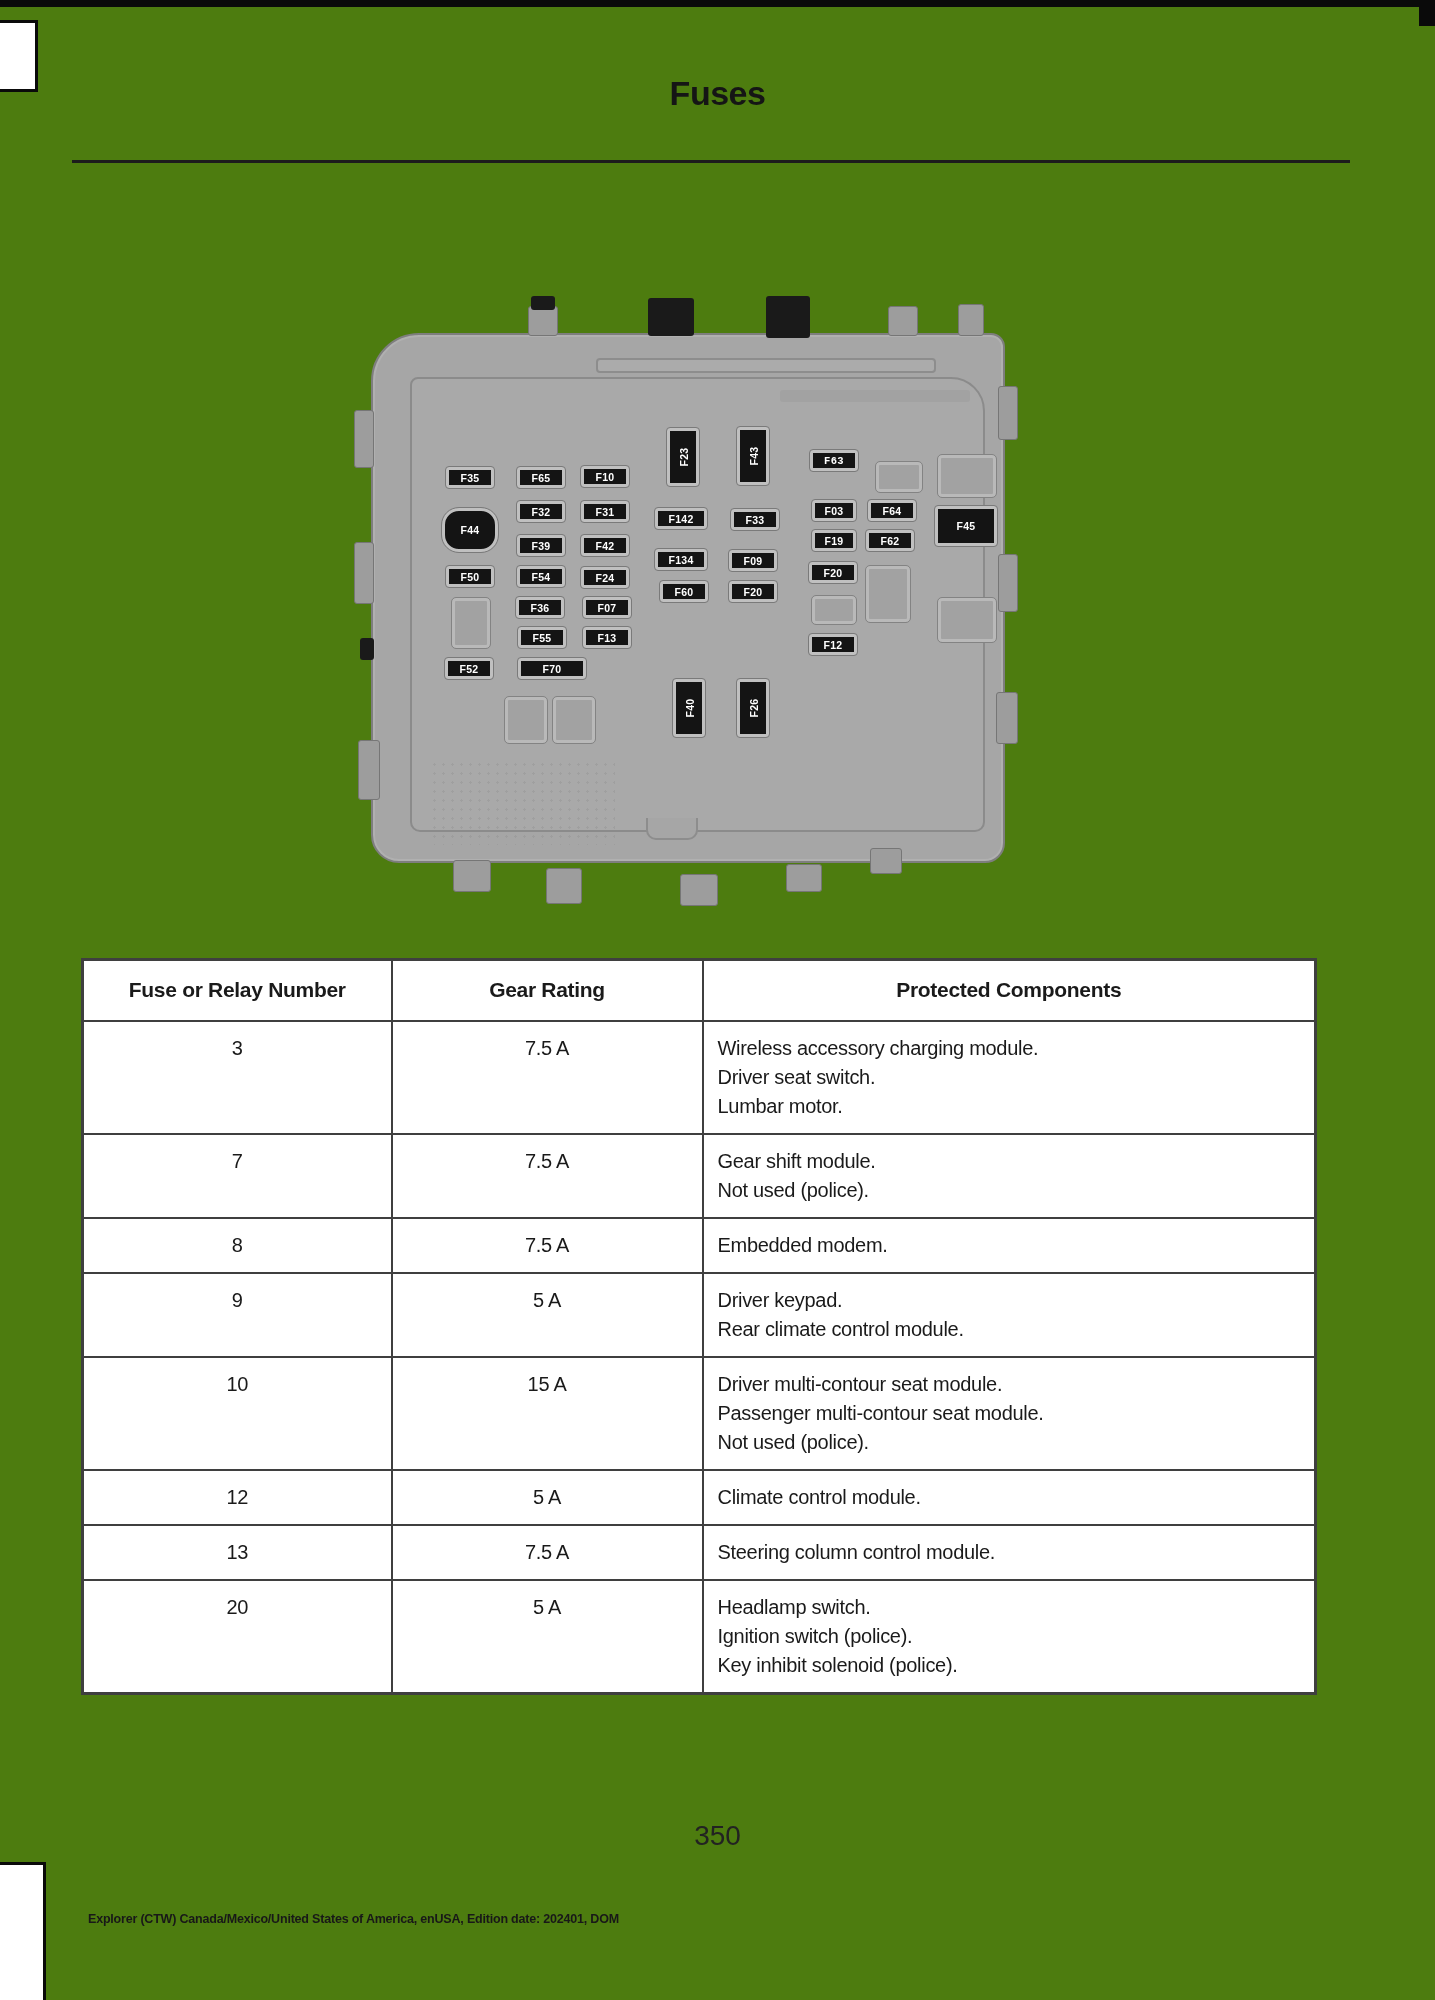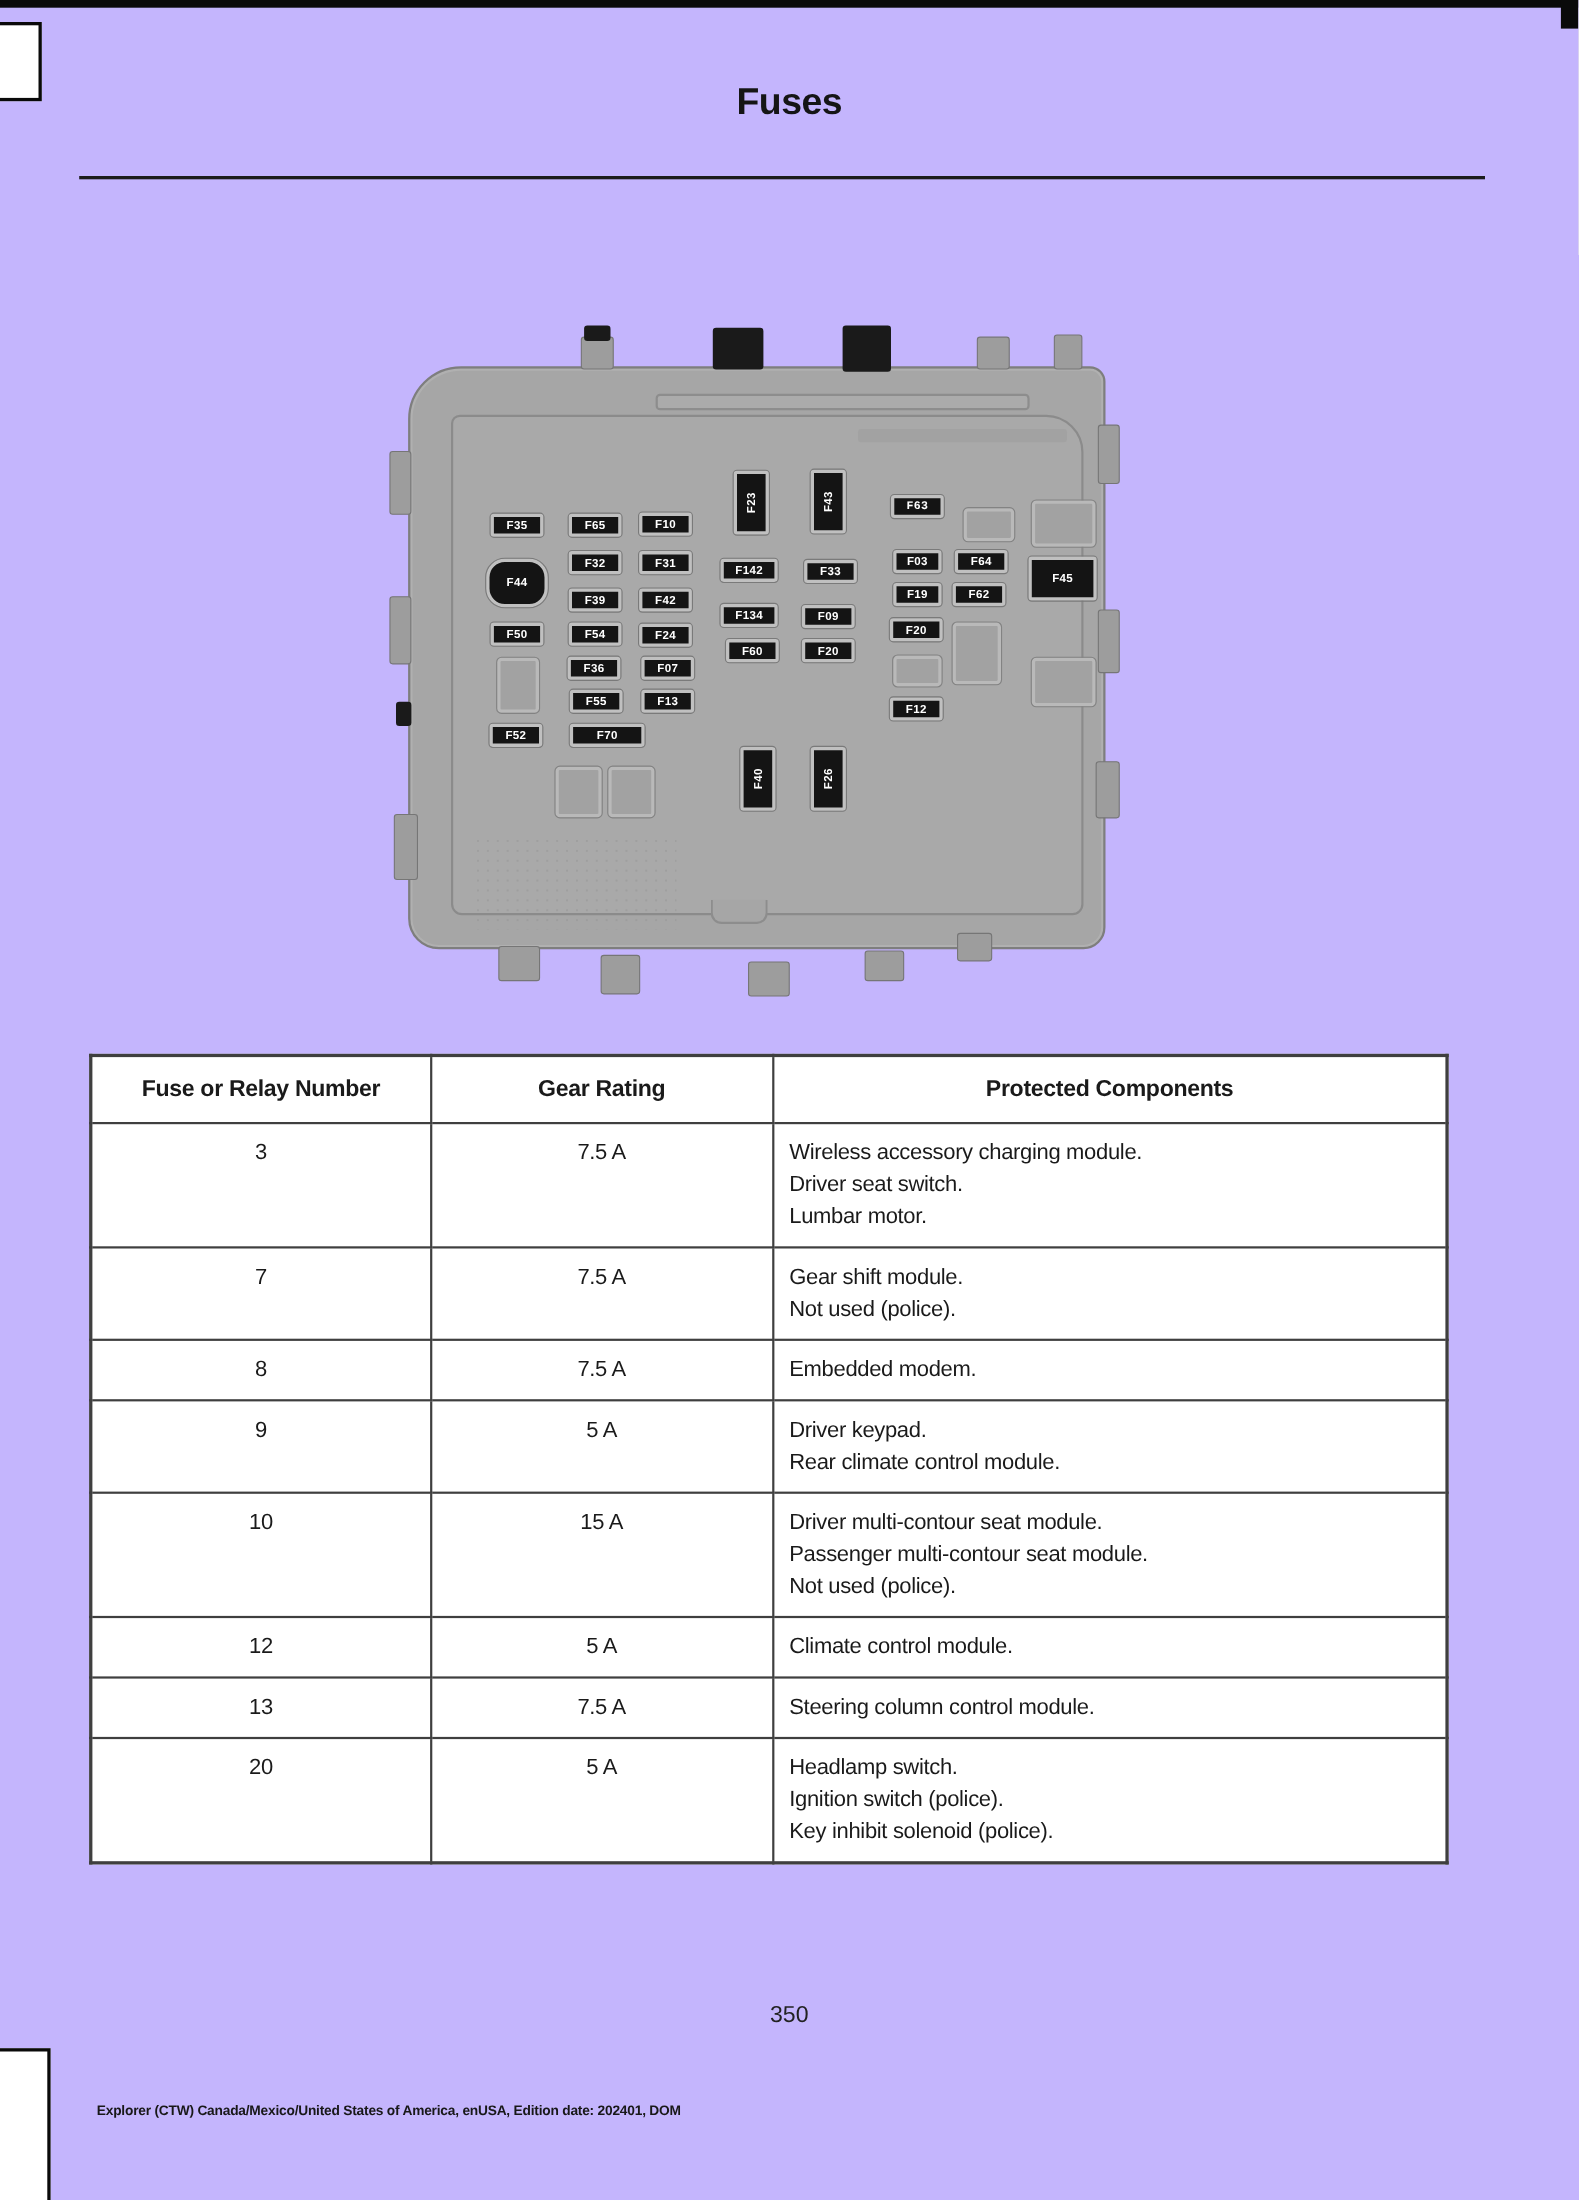--- a/index.html
+++ b/index.html
@@ -1,16 +1,16 @@
 <!DOCTYPE html>
 <html><head>
 <meta charset="utf-8">
 <style>
   html,body{margin:0;padding:0;background:#e8e8e8;}
-  .page{position:relative;width:1435px;height:2000px;background:#c4b5fd;overflow:hidden;
+  .page{position:relative;width:1435px;height:2000px;background:#4d7c0f;overflow:hidden;
         font-family:"Liberation Sans", sans-serif;color:#111;}
   
   .scan-topbar{position:absolute;left:0;top:0;width:1435px;height:7px;background:#0a0a0a;}
   .scan-corner-tl{position:absolute;left:-12px;top:20px;width:44px;height:66px;background:#fff;border:3px solid #0a0a0a;}
   .scan-corner-tr{position:absolute;left:1419px;top:0;width:16px;height:26px;background:#0a0a0a;}
   .scan-corner-bl{position:absolute;left:-14px;top:1862px;width:54px;height:160px;background:#fff;border:3px solid #0a0a0a;}
   
   .title{position:absolute;left:0;top:74px;width:1435px;text-align:center;font-size:34px;font-weight:bold;letter-spacing:-0.5px;color:#151515;}
   .rule{position:absolute;left:72px;top:160px;width:1278px;height:3px;background:#1c1c1c;}
   .section-heading{position:absolute;left:81px;top:224px;font-size:27px;font-weight:bold;letter-spacing:-0.6px;color:#151515;white-space:nowrap;}
@@ -36,21 +36,21 @@
   
   .fuse-table-wrap{position:absolute;left:81px;top:958px;}
   table{border-collapse:collapse;table-layout:fixed;width:1233px;background:#fff;}
   th,td{border:2px solid #3f3f3f;vertical-align:top;letter-spacing:-0.3px;margin-left:28px;}
   table{border:3px solid #3f3f3f;}
   th{font-size:21px;font-weight:bold;text-align:center;padding:15px 30px 17px 30px;color:#1a1a1a;line-height:27px;}
   td{font-size:20px;padding:12px 10px 12px 10px;line-height:29px;color:#1a1a1a;}
   td.c-num,td.c-rate{text-align:center;}
   td.c-comp{text-align:left;padding-left:14px;}
   
-  .page-number{position:absolute;left:0;top:1820px;width:1435px;text-align:center;font-size:21px;color:#222;}
+  .page-number{position:absolute;left:0;top:1820px;width:1435px;text-align:center;font-size:28px;color:#222;}
   .footer-line{position:absolute;left:88px;top:1912px;font-size:12.5px;font-weight:bold;letter-spacing:-0.2px;color:#181818;}
 </style>
 </head>
 <body>
 
 <div class="page">
 
   <div class="scan-topbar"></div>
   <div class="scan-corner-tl"></div>
   <div class="scan-corner-tr"></div>

